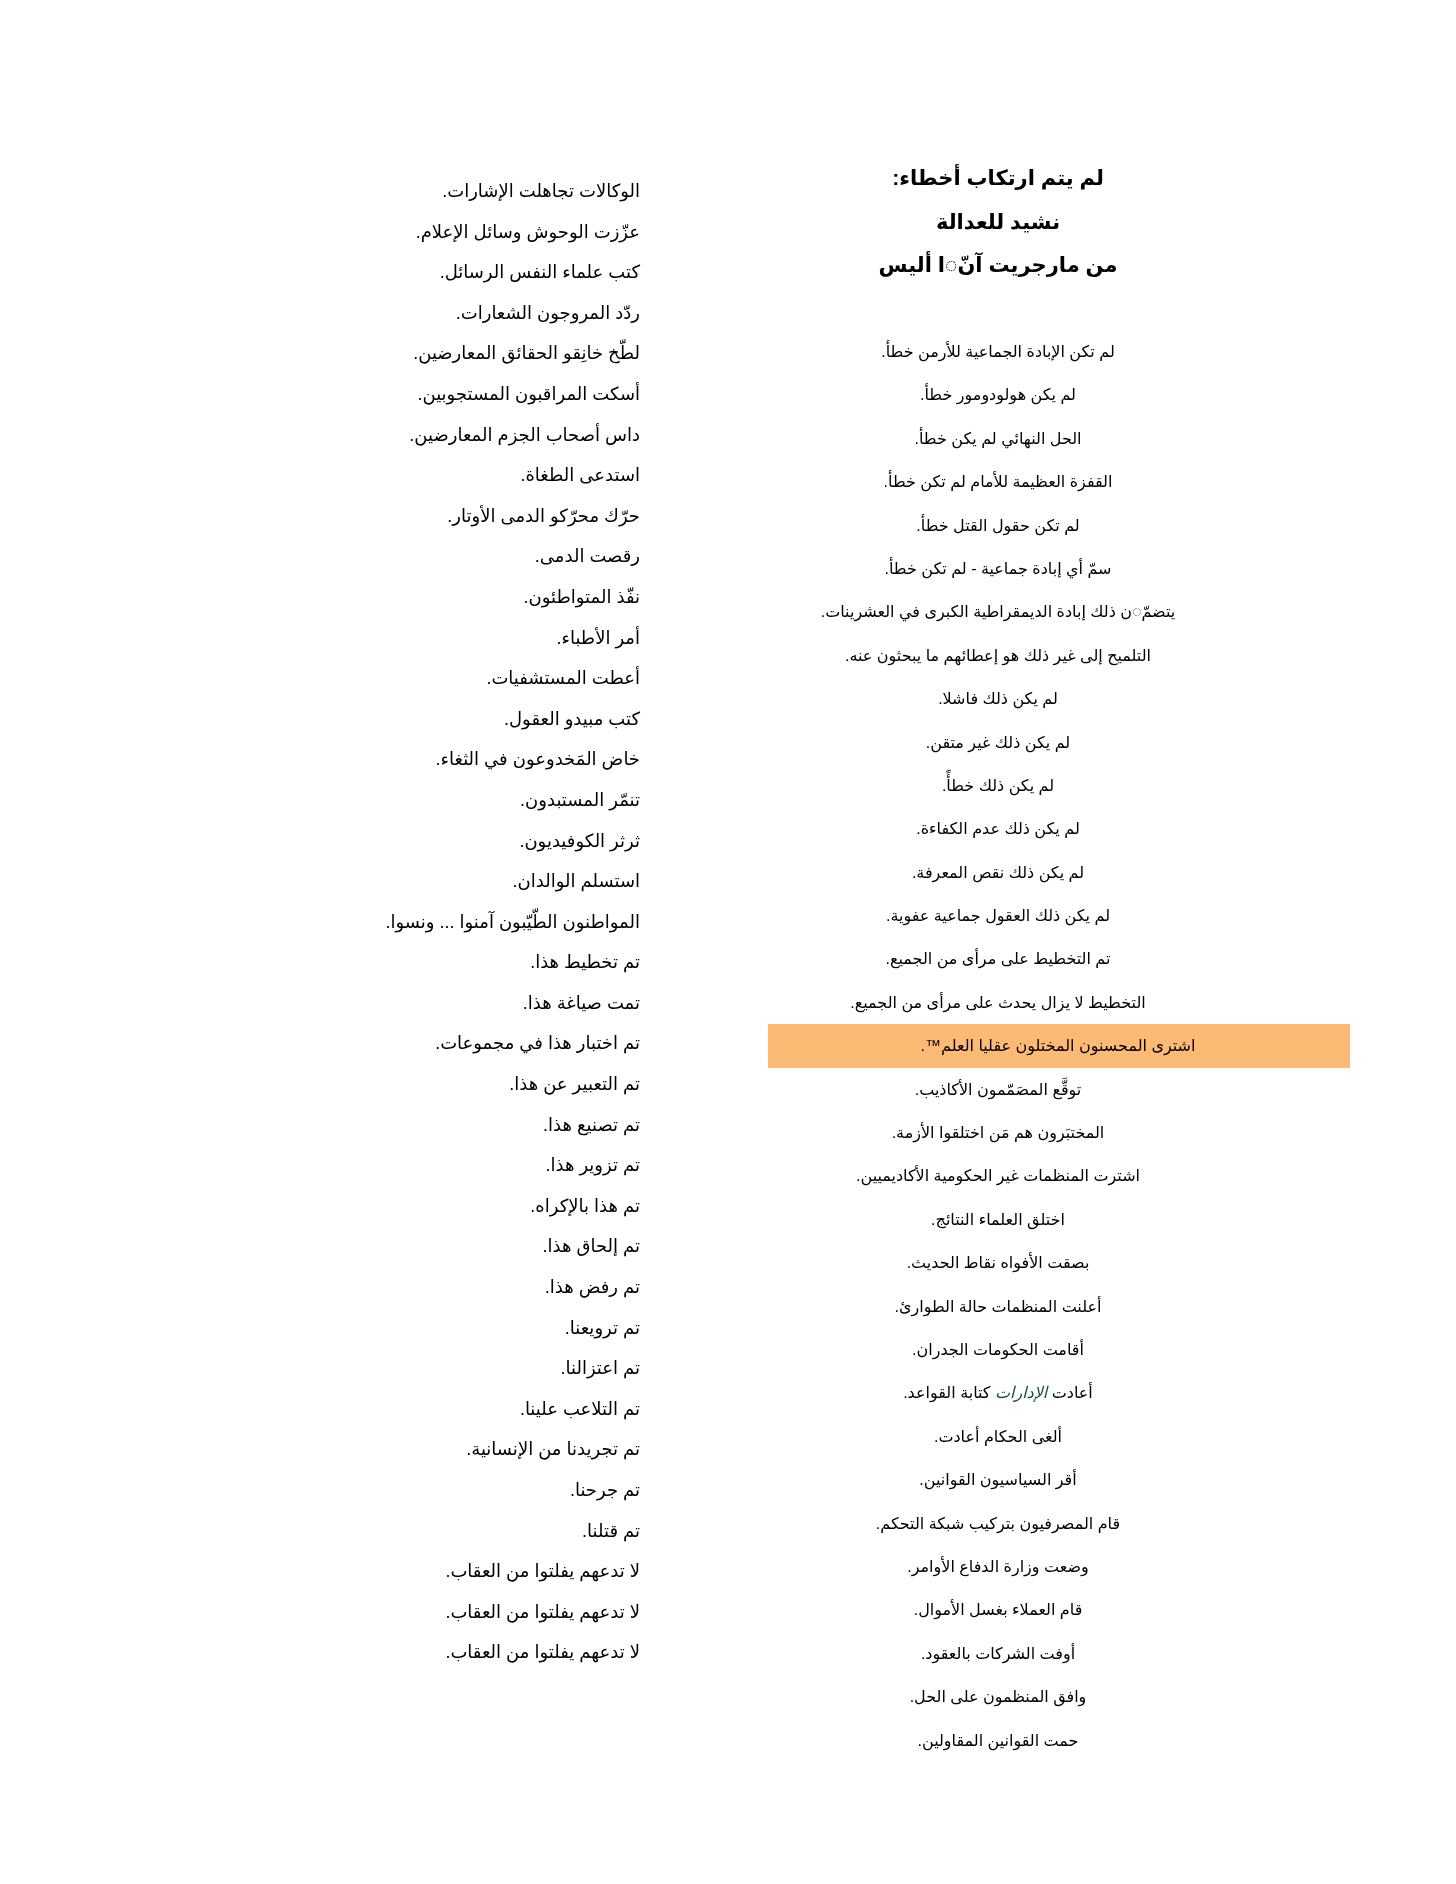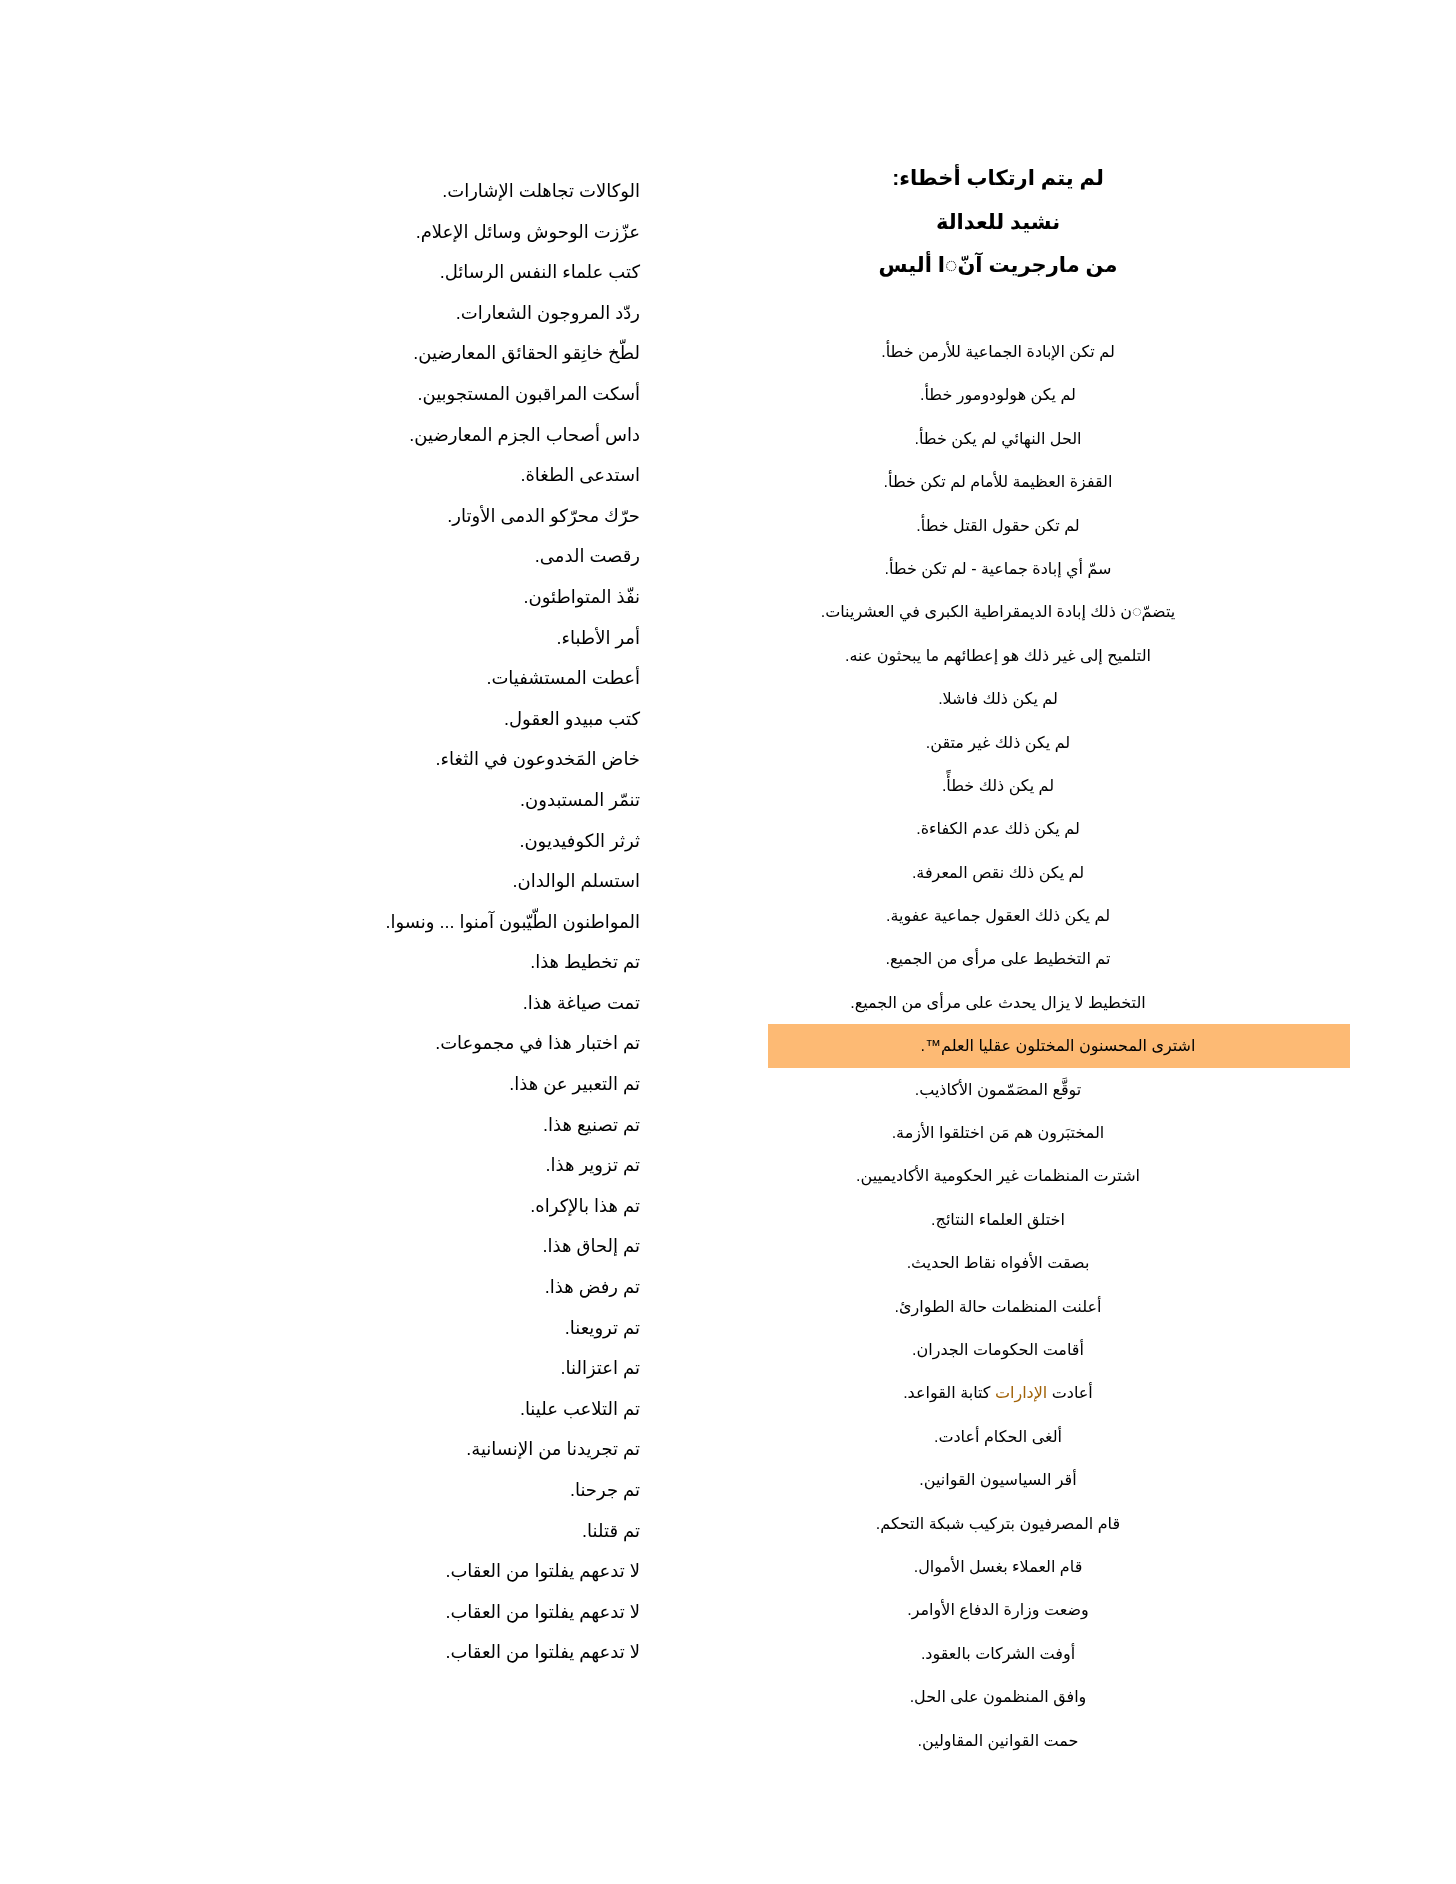--- a/index.html
+++ b/index.html
@@ -7,21 +7,21 @@
          font-family: "Liberation Sans", "DejaVu Sans", sans-serif; color: #000; }
   .page { position: absolute; inset: 0; }
   .col { position: absolute; direction: rtl; text-align: right; }
   .col-right { right: 108px; top: 156px; width: 700px; text-align: center; }
   .col-left { right: 816px; top: 171px; width: 400px; }
   .title { font-weight: bold; font-size: 21px; line-height: 43.5px; white-space: nowrap; }
   .spacer { height: 43.5px; }
   .line-r { font-size: 16px; line-height: 43.4px; height: 43.4px; white-space: nowrap; }
   .line-l { font-size: 18px; line-height: 40.6px; height: 40.6px; white-space: nowrap; }
   .hl { background: #fdba74; margin-right: -2px; padding-right: 2px; width: 580px; display:block; }
-  .navy { color: #a16207; }
+  .navy { color: #14532d; font-style: italic; }
 </style>
 </head>
 <body>
 
 <div class="page">
 
   <div class="col col-right">
     <div class="title">لم يتم ارتكاب أخطاء:</div>
     <div class="title">نشيد للعدالة</div>
     <div class="title">من مارجريت آنّ◌ا أليس</div>
@@ -50,22 +50,22 @@
     <div class="line-r">المختبَرون هم مَن اختلقوا الأزمة.</div>
     <div class="line-r">اشترت المنظمات غير الحكومية الأكاديميين.</div>
     <div class="line-r">اختلق العلماء النتائج.</div>
     <div class="line-r">بصقت الأفواه  نقاط الحديث.</div>
     <div class="line-r">أعلنت المنظمات حالة الطوارئ.</div>
     <div class="line-r">أقامت الحكومات الجدران.</div>
     <div class="line-r"><span>أعادت </span><span class="navy">الإدارات</span><span> كتابة القواعد.</span></div>
     <div class="line-r">ألغى الحكام أعادت.</div>
     <div class="line-r">أقر السياسيون القوانين.</div>
     <div class="line-r">قام المصرفيون بتركيب شبكة التحكم.</div>
+    <div class="line-r">وضعت وزارة الدفاع الأوامر.</div>
     <div class="line-r">قام العملاء بغسل الأموال.</div>
-    <div class="line-r">وضعت وزارة الدفاع الأوامر.</div>
     <div class="line-r">أوفت الشركات بالعقود.</div>
     <div class="line-r">وافق المنظمون على الحل.</div>
     <div class="line-r">حمت القوانين المقاولين.</div>
   </div>
 
   <div class="col col-left">
     <div class="line-l">الوكالات تجاهلت الإشارات.</div>
     <div class="line-l">عزّزت الوحوش وسائل الإعلام.</div>
     <div class="line-l">كتب علماء النفس الرسائل.</div>
     <div class="line-l">ردّد المروجون الشعارات.</div>

